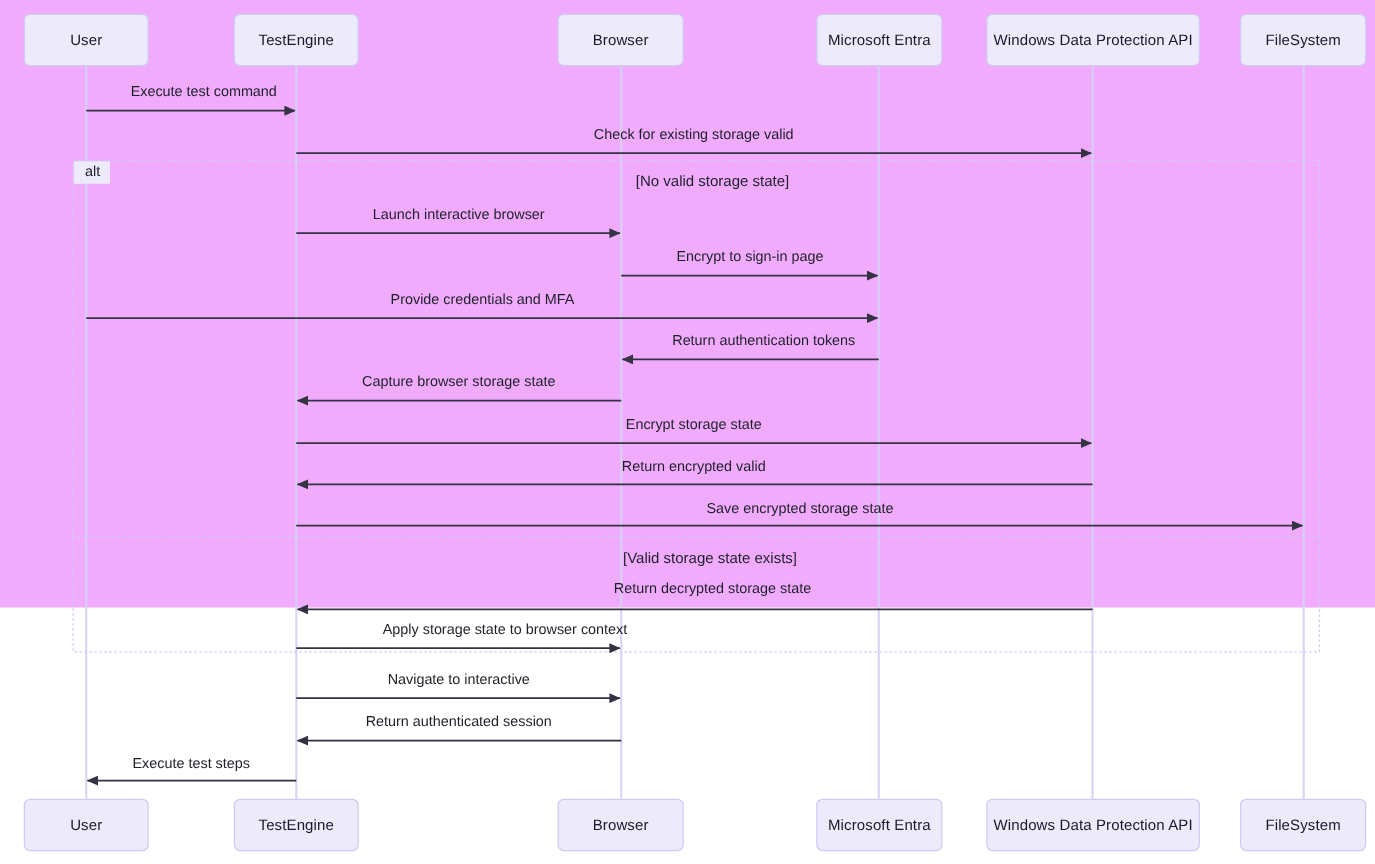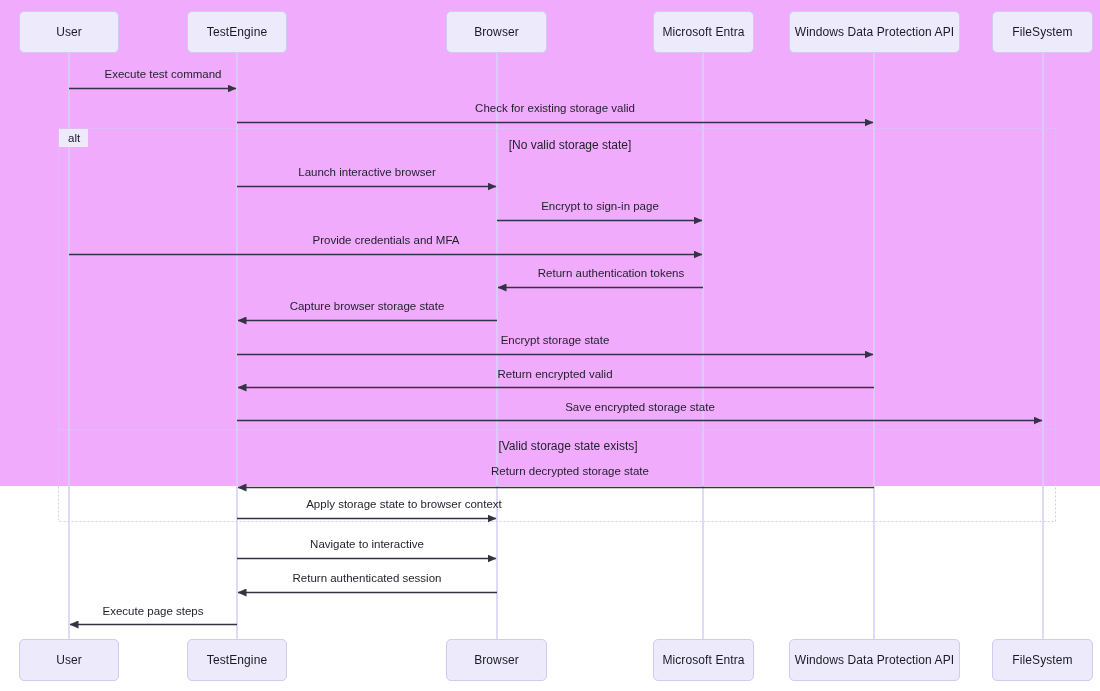--- a/index.html
+++ b/index.html
@@ -166,21 +166,21 @@
       <div class="msg-label" style="left: 386px; top: 234px;">Provide credentials and MFA</div>
       <div class="msg-label" style="left: 600px; top: 267px; margin-left: 11px;">Return authentication tokens</div>
       <div class="msg-label" style="left: 367px; top: 300px;">Capture browser storage state</div>
       <div class="msg-label" style="left: 555px; top: 334px;">Encrypt storage state</div>
       <div class="msg-label" style="left: 555px; top: 368px;">Return encrypted valid</div>
       <div class="msg-label" style="left: 640px; top: 401px; text-align: center;">Save encrypted storage state</div>
       <div class="msg-label" style="left: 555px; top: 465px; margin-left: 15px;">Return decrypted storage state</div>
       <div class="msg-label" style="left: 372px; top: 498px; margin-left: 32px;">Apply storage state to browser context</div>
       <div class="msg-label" style="left: 367px; top: 538px;">Navigate to interactive</div>
       <div class="msg-label" style="left: 367px; top: 572px;">Return authenticated session</div>
-      <div class="msg-label" style="left: 153px; top: 605px;">Execute page steps</div>
+      <div class="msg-label" style="left: 153px; top: 605px;">Execute test steps</div>
     </div>
   <div id="fragment-labels">
       <div class="alt-tag" style="left: 59px; top: 129px;">alt</div>
       <div class="cond-label" style="left: 570px; top: 138px;">[No valid storage state]</div>
       <div class="cond-label" style="left: 568px; top: 439px;">[Valid storage state exists]</div>
     </div>
 
 </div>
 
 </body></html>

